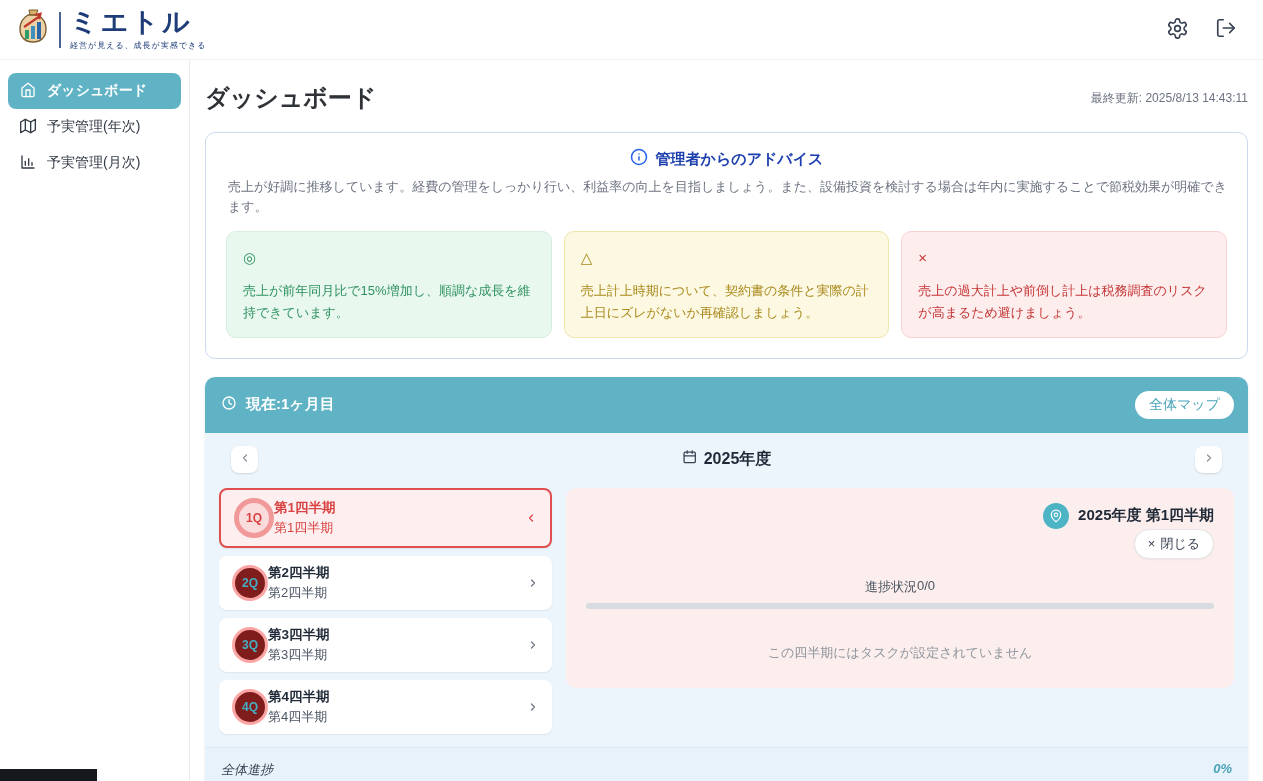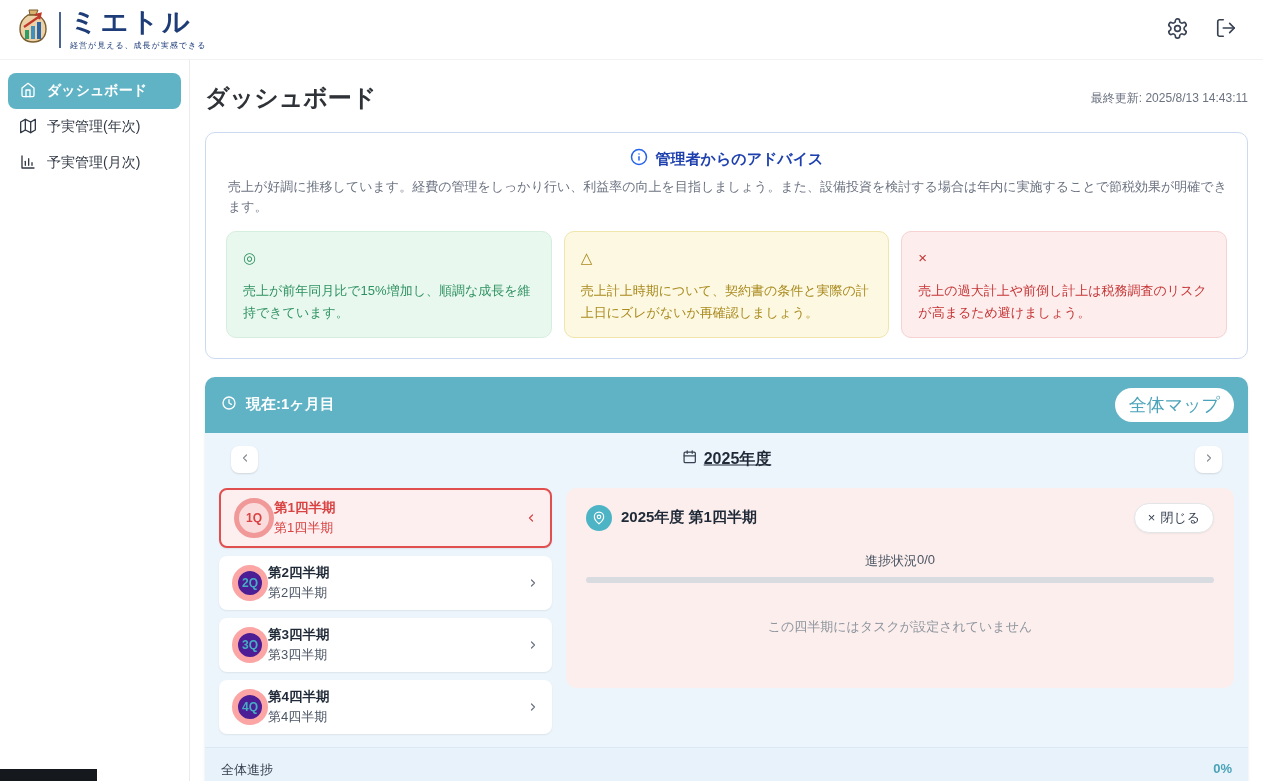--- a/index.html
+++ b/index.html
@@ -41,60 +41,60 @@
   .advice-box { flex:1; border-radius:10px; padding:13px 16px; min-height:91px; font-size:13px; line-height:1.7; }
   .advice-box .sym { font-size:15px; display:block; margin-bottom:9px; }
   .advice-box.good { background:#e9f8ef; border:1px solid #d6eedd; color:#2e9160; }
   .advice-box.warn { background:#fcf8e2; border:1px solid #efe5ad; color:#a98a1d; }
   .advice-box.bad  { background:#fdeded; border:1px solid #f6d2d2; color:#c53535; }
 
   
   .roadmap-card { margin-top:18px; border-radius:10px; overflow:hidden; box-shadow:0 1px 3px rgba(0,0,0,.10); }
   .roadmap-head { background:#5fb3c5; height:56px; display:flex; align-items:center; justify-content:space-between; padding:0 14px 0 16px; }
   .roadmap-head-left { display:flex; align-items:center; gap:9px; color:#fff; font-size:15px; font-weight:bold; }
-  .map-btn { background:#fff; color:#4aa3b8; border:none; border-radius:999px; padding:5px 14px; font-size:18px; cursor:pointer; }
+  .map-btn { background:#fff; color:#4aa3b8; border:none; border-radius:999px; padding:5px 14px; font-size:14px; cursor:pointer; }
 
   .roadmap-body { background:#edf5fc; padding:13px 14px 5px; }
   .year-nav { position:relative; height:27px; margin-bottom:15px; }
   .nav-btn { position:absolute; top:0; width:27px; height:27px; background:#fff; border:none; border-radius:8px;
     box-shadow:0 1px 2px rgba(0,0,0,.13); display:flex; align-items:center; justify-content:center; cursor:pointer; color:#8a9097; }
   .nav-btn.prev { left:12px; } .nav-btn.next { right:12px; }
   .year-center { position:absolute; left:50%; top:50%; transform:translate(-50%,-50%);
-    display:flex; align-items:center; gap:7px; font-size:16px; font-weight:bold; color:#1f2937;text-decoration:underline; }
+    display:flex; align-items:center; gap:7px; font-size:16px; font-weight:bold; color:#1f2937; }
 
   .roadmap-cols { display:flex; gap:14px; align-items:flex-start; }
   .quarter-col { width:333px; flex-shrink:0; }
   .q-card { background:#fff; border-radius:8px; box-shadow:0 1px 2px rgba(0,0,0,.07); display:flex; align-items:center;
     padding:7px 13px; margin-bottom:8px; height:54px; cursor:pointer; }
   .q-card.selected { border:2px solid #e14e4e; background:#fdeff0; height:60px; }
-  .q-badge { width:36px; height:36px; border-radius:50%; border:6px solid #fca5a5; background:#4c1d95; color:#45aec2;
+  .q-badge { width:36px; height:36px; border-radius:50%; border:3px solid #fca5a5; background:#7f1d1d; color:#45aec2;
     display:flex; align-items:center; justify-content:center; font-size:12px; font-weight:bold; flex-shrink:0; }
   .q-card.selected .q-badge { width:40px; height:40px; border:5px solid #f19999; background:#fadcdc; color:#d94343; }
   .q-titles { flex:1; }
   .q-title { font-size:13.5px; font-weight:bold; color:#1f2937; }
   .q-sub { font-size:13px; color:#4b5563; margin-top:2px; }
   .q-card.selected .q-title, .q-card.selected .q-sub { color:#d94343; }
   .q-chevron { color:#6b7280; display:flex; }
   .q-card.selected .q-chevron { color:#d94343; }
 
   .detail-panel { flex:1; background:#fbeeec; border-radius:10px; padding:15px 20px; height:200px; }
-  .detail-head { display:flex; align-items:center; justify-content:space-between; }
+  .detail-head { display:flex; align-items:flex-end; justify-content:space-between;flex-direction:column; }
   .detail-head-left { display:flex; align-items:center; gap:9px; }
   .pin-circle { width:26px; height:26px; border-radius:50%; background:#4db4c6; display:flex; align-items:center; justify-content:center; flex-shrink:0; }
   .detail-title { font-size:15px; font-weight:bold; color:#1f2937; }
   .close-btn { background:#fff; border:1px solid #e3e5e8; border-radius:999px; padding:5px 13px; font-size:13px; color:#374151;
     cursor:pointer; display:flex; align-items:center; gap:5px; box-shadow:0 1px 2px rgba(0,0,0,.05); }
   .detail-advice { display:flex; align-items:center; gap:9px; margin-top:17px; font-size:13.5px; color:#374151; font-weight:bold; }
   .progress-row { display:flex; justify-content:center; margin-top:19px; font-size:13px; color:#4b5563; }
   .progress-track { height:6px; background:#d8dbdf; border-radius:3px; margin-top:7px; overflow:hidden; }
   .progress-fill { height:100%; background:#4db4c6; border-radius:3px; }
   .empty-msg { text-align:center; font-size:13px; color:#8e959e; margin-top:35px; }
 
   .roadmap-footer { background:#e7f2fa; border-top:1px solid #d9e8f3; padding:13px 16px 14px; }
-  .footer-row1 { display:flex; justify-content:space-between; font-size:13px; color:#374151; }
+  .footer-row1 { display:flex; justify-content:space-between; font-size:13px; color:#374151;font-style:italic; }
   .footer-pct { color:#4aa3b8; font-weight:bold; }
   .footer-track { height:6px; background:#d8dbdf; border-radius:3px; margin:9px 0 10px; overflow:hidden; }
   .footer-fill { height:100%; background:#4db4c6; border-radius:3px; }
 
   .taskbar-fragment { position:absolute; left:0; bottom:0; width:97px; height:12px; background:#15181c; }
 </style>
 </head>
 <body>
 
 <header class="app-header">

